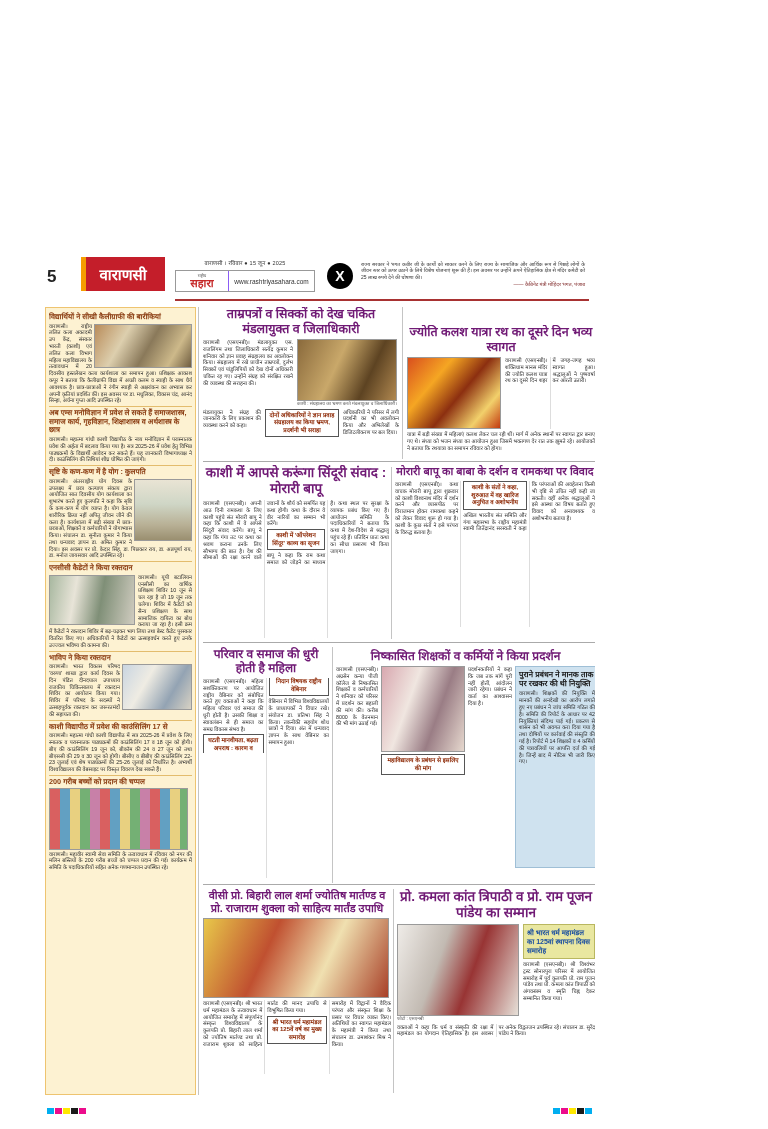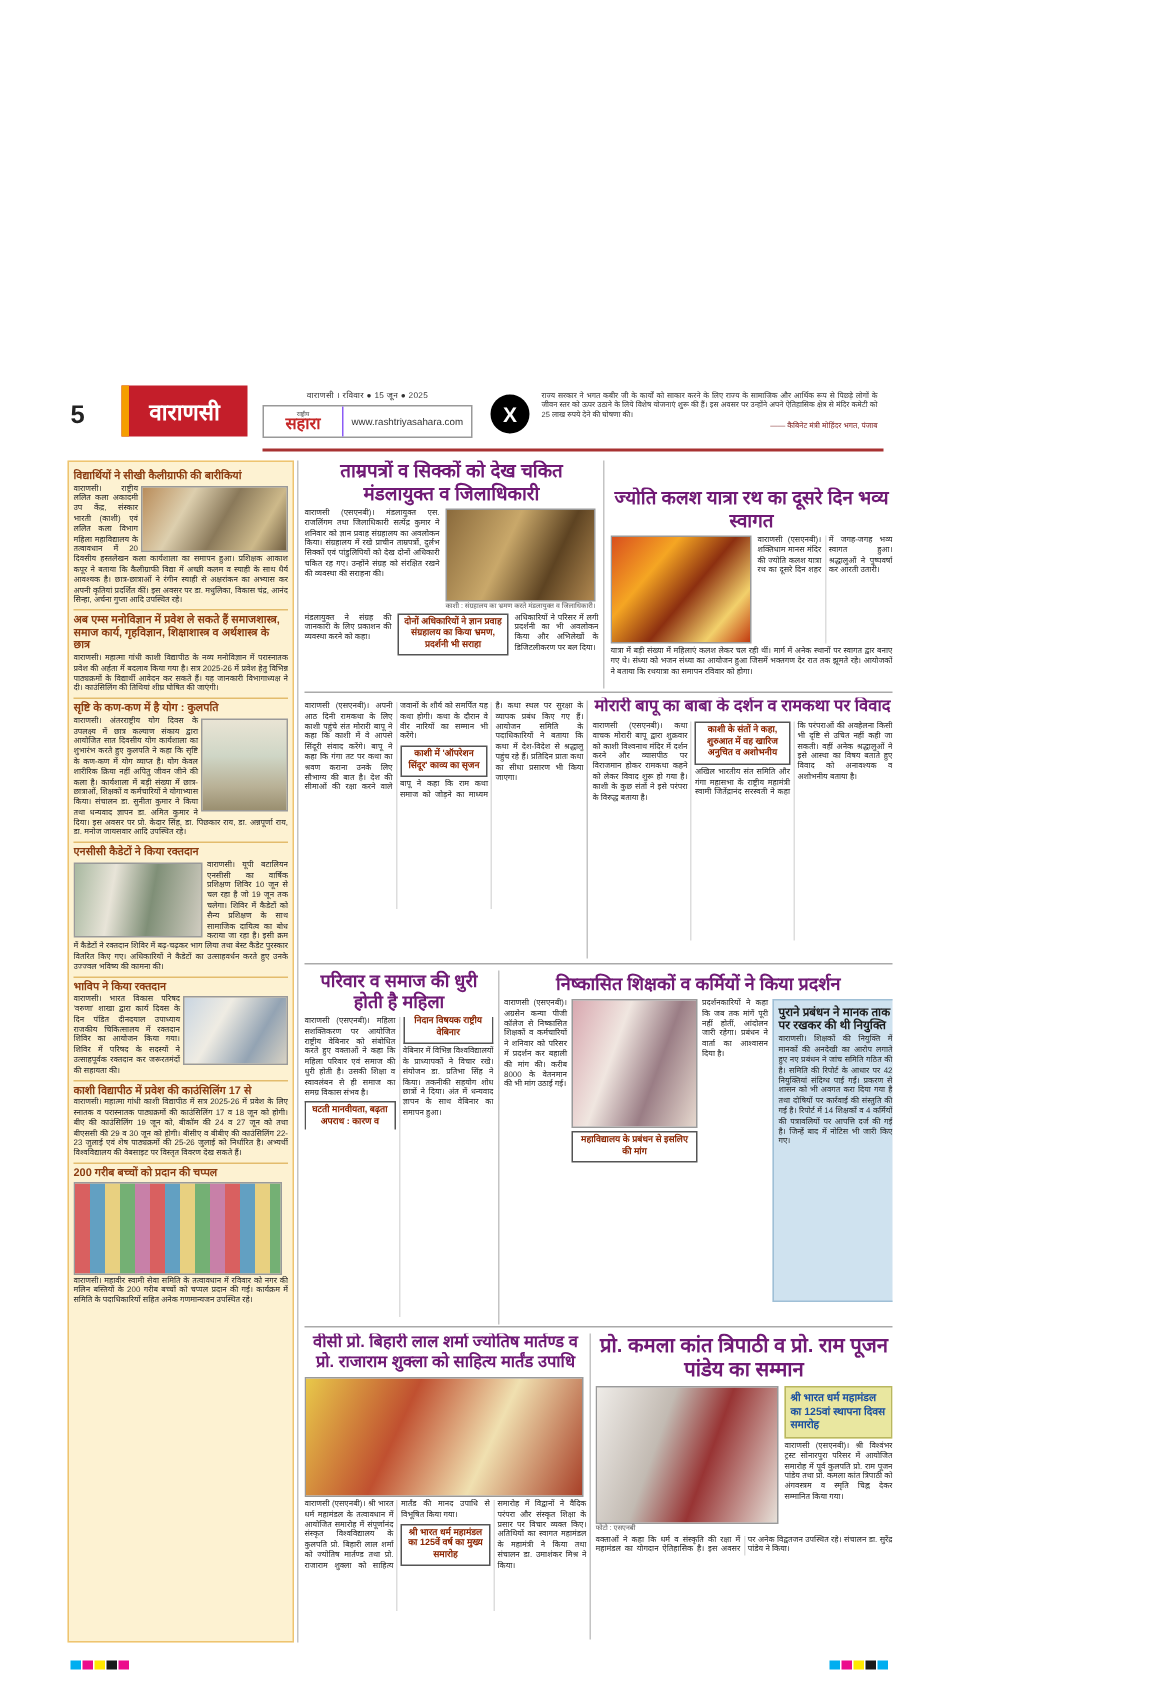--- a/index.html
+++ b/index.html
@@ -166,20 +166,21 @@
     <div class="abs" style="left:362px;top:52px;width:188px;height:152px;overflow:hidden;margin-top:18px;">
       <div class="hl hl-a">ज्योति कलश यात्रा रथ का दूसरे दिन भव्य स्वागत</div>
       <div style="display:flex;gap:4px;margin-top:3px;">
         <div class="ph p-jyoti" style="width:94px;height:72px;flex:none;"></div>
         <div class="bt cols2" style="flex:1;">वाराणसी (एसएनबी)। शक्तिधाम मानस मंदिर की ज्योति कलश यात्रा रथ का दूसरे दिन शहर में जगह-जगह भव्य स्वागत हुआ। श्रद्धालुओं ने पुष्पवर्षा कर आरती उतारी।</div>
       </div>
       <div class="bt" style="margin-top:2px;">यात्रा में बड़ी संख्या में महिलाएं कलश लेकर चल रही थीं। मार्ग में अनेक स्थानों पर स्वागत द्वार बनाए गए थे। संध्या को भजन संध्या का आयोजन हुआ जिसमें भक्तगण देर रात तक झूमते रहे। आयोजकों ने बताया कि रथयात्रा का समापन रविवार को होगा।</div>
     </div>
 
     <div class="abs" style="left:158px;top:210px;width:186px;height:174px;overflow:hidden;">
+      <div class="hl hl-b">काशी में आपसे करूंगा सिंदूरी संवाद : मोरारी बापू</div>
       <div class="bt cols3" style="margin-top:3px;height:138px;">
         <span>वाराणसी (एसएनबी)। अपनी आठ दिनी रामकथा के लिए काशी पहुंचे संत मोरारी बापू ने कहा कि काशी में वे आपसे सिंदूरी संवाद करेंगे। बापू ने कहा कि गंगा तट पर कथा का श्रवण कराना उनके लिए सौभाग्य की बात है। देश की सीमाओं की रक्षा करने वाले जवानों के शौर्य को समर्पित यह कथा होगी। कथा के दौरान वे वीर नारियों का सम्मान भी करेंगे।</span>
         <div class="pq">काशी में 'ऑपरेशन सिंदूर' काव्य का सृजन</div>
         <span>बापू ने कहा कि राम कथा समाज को जोड़ने का माध्यम है। कथा स्थल पर सुरक्षा के व्यापक प्रबंध किए गए हैं। आयोजन समिति के पदाधिकारियों ने बताया कि कथा में देश-विदेश से श्रद्धालु पहुंच रहे हैं। प्रतिदिन प्रातः कथा का सीधा प्रसारण भी किया जाएगा।</span>
       </div>
     </div>
 
     <div class="abs" style="left:158px;top:392px;width:126px;height:236px;overflow:hidden;">
       <div class="hl hl-d">परिवार व समाज की धुरी होती है महिला</div>
       <div class="bt cols2" style="margin-top:3px;height:200px;">

